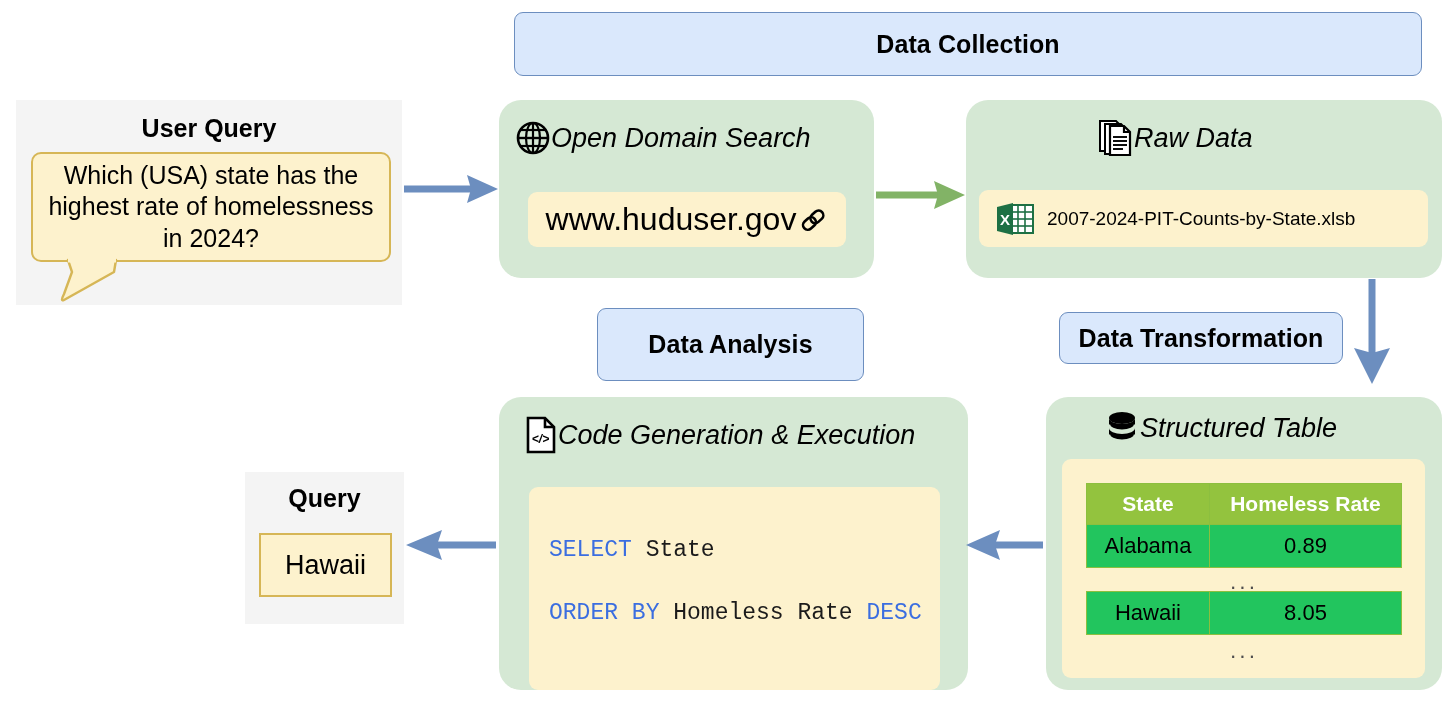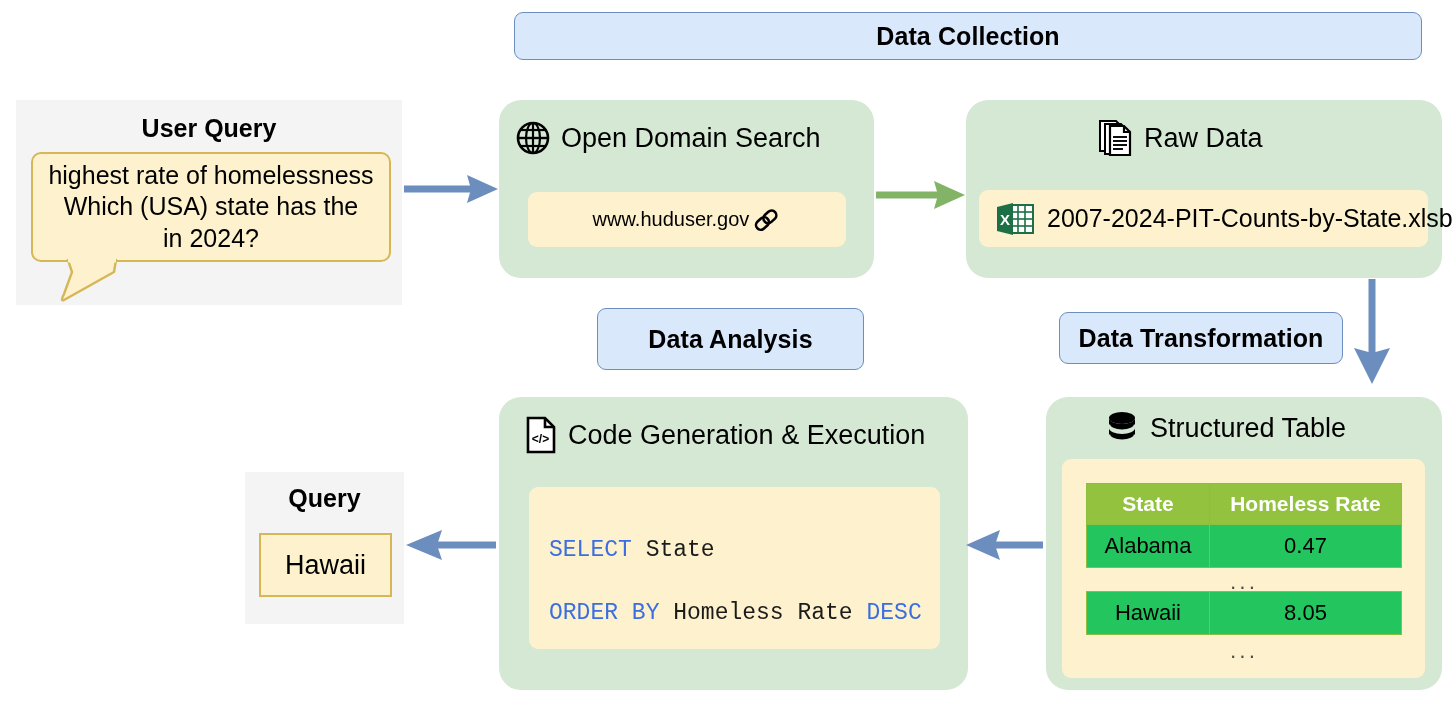--- a/index.html
+++ b/index.html
@@ -47,22 +47,22 @@
     letter-spacing: .1px;
     color: #000;
     white-space: nowrap;
   }
 
   
   .panel-head {
     position: absolute;
     display: flex;
     align-items: center;
-    gap: 10px;
     white-space: nowrap;
+    font-style: italic;
   }
   .panel-head .head-text {
     font-size: 27px;
     color: #000;
     line-height: 1;
   }
 
   
   .cream-box {
     position: absolute;
@@ -98,33 +98,33 @@
 
   
   .url-row {
     display: flex;
     align-items: center;
     justify-content: center;
     width: 100%;
     height: 100%;
     gap: 2px;
   }
-  .url-text { font-size: 20px; }
+  .url-text { font-size: 32px; }
 
   
   .file-row {
     display: flex;
     align-items: center;
     width: 100%;
     height: 100%;
     gap: 12px;
     padding-left: 16px;
     box-sizing: border-box;
   }
-  .file-name { font-size: 25px; white-space: nowrap; text-align: right; }
+  .file-name { font-size: 19px; white-space: nowrap; text-align: right; }
 
   
   .code-block {
     font-family: "Liberation Mono", "DejaVu Sans Mono", monospace;
     font-size: 23px;
     line-height: 1.38;
     padding: 16px 0 0 20px;
     box-sizing: border-box;
     white-space: pre;
   }
@@ -184,32 +184,32 @@
     pointer-events: none;
   }
 
   .icon { display: inline-flex; align-items: center; justify-content: center; }
 </style>
 </head>
 <body>
 
 <div id="canvas">
 
-  <div class="blue-band" style="left:514px; top:12px; width:908px; height:48px;align-items:center;">
+  <div class="blue-band" style="left:514px; top:12px; width:908px; height:64px;align-items:center;">
     <span class="band-label">Data Collection</span>
   </div>
 
   <div class="grey-panel" style="left:16px; top:100px; width:386px; height:205px;"></div>
 
   <div class="section-title" style="left:16px; top:114px; width:386px;">User Query</div>
 
   <div class="bubble" style="left:31px; top:152px; width:360px; height:110px;">
     <div class="bubble-text">
+      <div>Which (USA) state has the</div>
       <div>highest rate of homelessness</div>
-      <div>Which (USA) state has the</div>
       <div>in 2024?</div>
     </div>
   </div>
 
   <svg style="position:absolute; left:58px; top:258px; width:90px; height:46px;" viewBox="0 0 90 46">
     <path d="M10 2 L58 2 L56 14 L6 42 Q2 44 6 36 L14 14 Z" fill="#fdf2cd" stroke="#d6b656" stroke-width="2.4" stroke-linejoin="round"></path>
     <line x1="10" y1="2" x2="58" y2="2" stroke="#fdf2cd" stroke-width="5"></line>
   </svg>
 
   <div class="green-panel" style="left:499px; top:100px; width:375px; height:178px;"></div>
@@ -275,42 +275,42 @@
             <line x1="30" y1="4" x2="30" y2="32"></line>
           </g>
           <path d="M2 6 L18 2 L18 34 L2 30 Z" fill="#1d7044"></path>
           <text x="10" y="24" font-family="Liberation Sans, sans-serif" font-size="15" font-weight="bold" fill="#ffffff" text-anchor="middle">X</text>
         </svg>
       </span>
       <span class="file-name">2007-2024-PIT-Counts-by-State.xlsb</span>
     </div>
   </div>
 
-  <div class="blue-band" style="left:597px; top:308px; width:267px; height:62px;">
+  <div class="blue-band" style="left:597px; top:308px; width:267px; height:73px;">
     <span class="band-label">Data Analysis</span>
   </div>
 
   <div class="blue-band" style="left:1059px; top:312px; width:284px; height:52px;">
     <span class="band-label">Data Transformation</span>
   </div>
 
   <div class="green-panel" style="left:499px; top:397px; width:469px; height:293px;"></div>
 
   <div class="panel-head" style="left:524px; top:415px;">
     <span class="icon">
       <svg width="34" height="40" viewBox="0 0 34 40">
         <path d="M4 3 h17 l9 9 v25 h-26 z" fill="#fff" stroke="#000" stroke-width="2.6"></path>
         <path d="M21 3 v9 h9" fill="none" stroke="#000" stroke-width="2.6"></path>
         <text x="16.5" y="28" font-family="Liberation Sans, sans-serif" font-size="12" font-weight="bold" fill="#000" text-anchor="middle">&lt;/&gt;</text>
       </svg>
     </span>
     <span class="head-text">Code Generation &amp; Execution</span>
   </div>
 
-  <div class="cream-box" style="left:529px; top:487px; width:411px; height:162px;">
+  <div class="cream-box" style="left:529px; top:487px; width:411px; height:203px;">
     <div class="code-block">
 <div><span class="kw">SELECT</span><span class="pl"> State</span></div>
 <div><span class="kw">ORDER</span> <span class="kw">BY</span><span class="pl"> Homeless Rate </span><span class="kw">DESC</span></div>
 
     </div>
   </div>
 
   <div class="green-panel" style="left:1046px; top:397px; width:396px; height:293px;"></div>
 
   <div class="panel-head" style="left:1104px; top:409px;justify-content:space-between;">
@@ -335,21 +335,21 @@
         </colgroup>
       <thead>
         <tr>
           <th>State</th>
           <th>Homeless Rate</th>
         </tr>
       </thead>
       <tbody>
         <tr>
           <td>Alabama</td>
-          <td>0.47</td>
+          <td>0.89</td>
         </tr>
       </tbody>
     </table>
 
     <div class="ellipsis-row" style="left:0; top:117px;">···</div>
 
     <table class="st-table" style="left:24px; top:132px; width:315px;">
       <colgroup>
           <col style="width:123px">
           <col style="width:192px">

